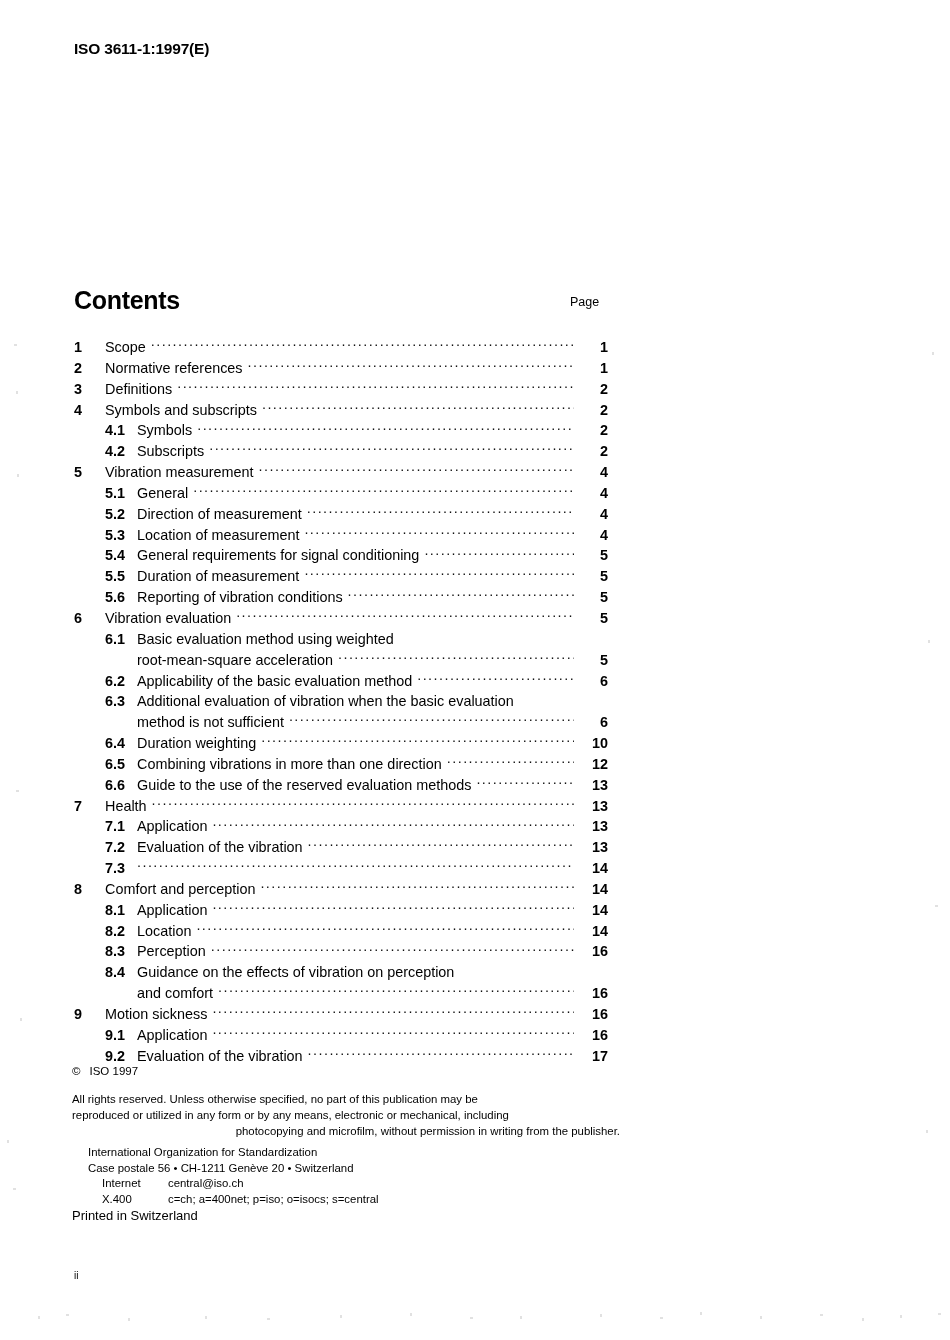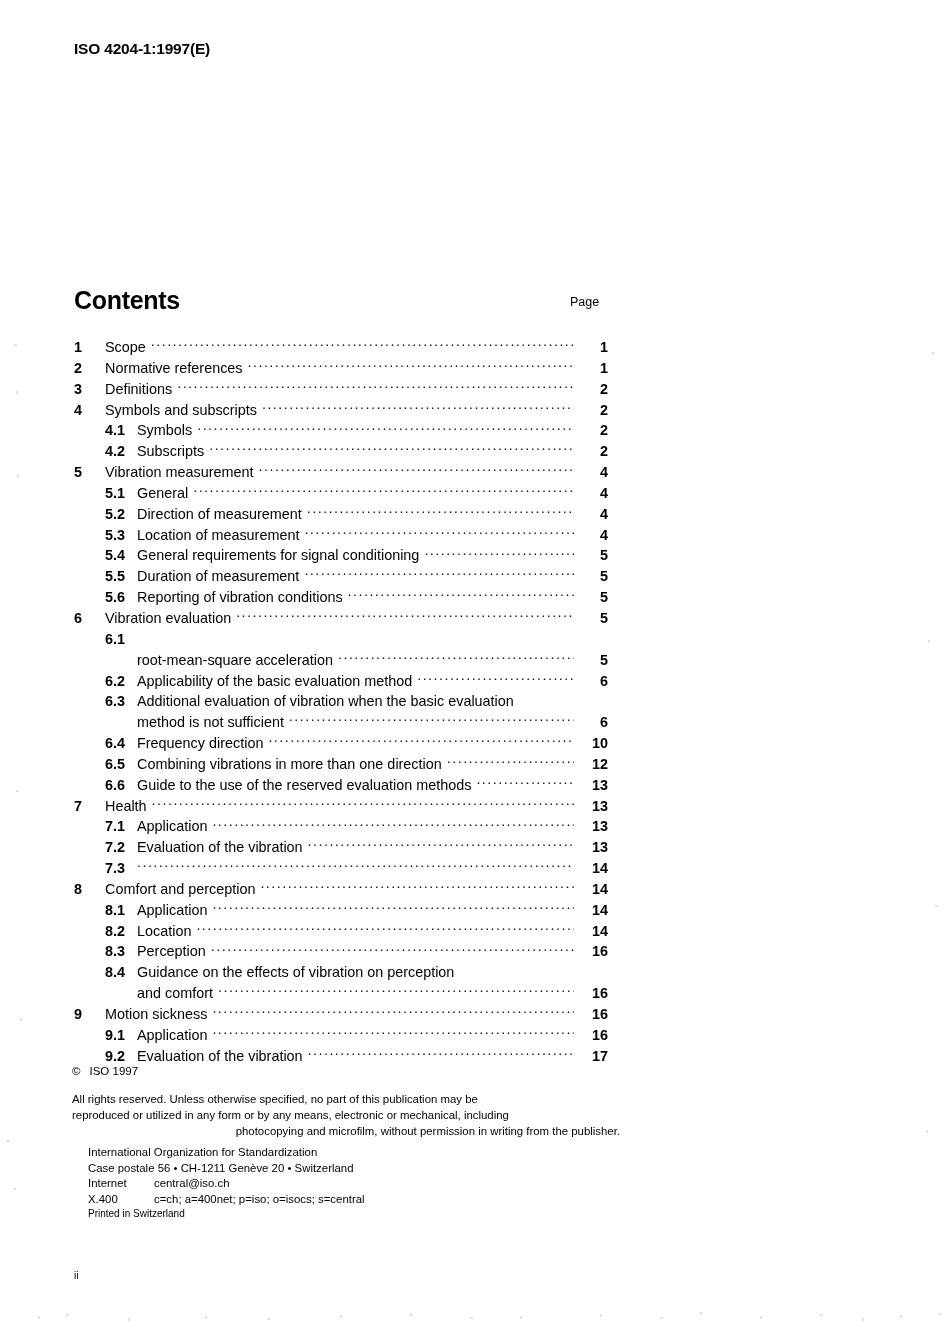--- a/index.html
+++ b/index.html
@@ -121,26 +121,26 @@
   .rights .last { text-align: right; }
 
   .address {
     position: absolute;
     left: 88px;
     top: 1145px;
     font-size: 11.4px;
     line-height: 15.6px;
   }
   .addr-row { display: flex; }
-  .addr-key { width: 66px; flex: 0 0 auto; }
+  .addr-key { width: 66px; flex: 0 0 auto; margin-left: 14px; }
   .printed {
     position: absolute;
-    left: 88px;
+    left: 72px;
     top: 1208px;
-    font-size: 10px;
+    font-size: 13px;
   }
 
   
   .folio {
     position: absolute;
     left: 74px;
     top: 1270px;
     font-size: 10px;
   }
 
@@ -152,21 +152,21 @@
     height: 3px;
     opacity: 0.55;
   }
   .speck.w { width: 3px; height: 2px; }
 </style>
 </head>
 <body>
 
 <div class="page">
 
-  <div class="doc-header">ISO 4204-1:1997(E)</div>
+  <div class="doc-header">ISO 3611-1:1997(E)</div>
 
   <div class="contents-head">Contents</div>
   <div class="page-label">Page</div>
 
   <div class="toc">
       <div class="toc-row lvl1">
         <span class="toc-num">1</span>
         <span class="toc-title">Scope</span>
         <span class="leader"></span>
         <span class="toc-page">1</span>
@@ -244,20 +244,21 @@
         <span class="toc-page">5</span>
       </div>
       <div class="toc-row lvl1">
         <span class="toc-num">6</span>
         <span class="toc-title">Vibration evaluation</span>
         <span class="leader"></span>
         <span class="toc-page">5</span>
       </div>
       <div class="toc-row lvl2 noleader">
         <span class="toc-num">6.1</span>
+        <span class="toc-title">Basic evaluation method using weighted</span>
         <span class="leader"></span>
         <span class="toc-page"></span>
       </div>
       <div class="toc-row lvl2 cont">
         <span class="toc-num"></span>
         <span class="toc-title">root-mean-square acceleration</span>
         <span class="leader"></span>
         <span class="toc-page">5</span>
       </div>
       <div class="toc-row lvl2">
@@ -273,21 +274,21 @@
         <span class="toc-page"></span>
       </div>
       <div class="toc-row lvl2 cont">
         <span class="toc-num"></span>
         <span class="toc-title">method is not sufficient</span>
         <span class="leader"></span>
         <span class="toc-page">6</span>
       </div>
       <div class="toc-row lvl2">
         <span class="toc-num">6.4</span>
-        <span class="toc-title">Frequency direction</span>
+        <span class="toc-title">Duration weighting</span>
         <span class="leader"></span>
         <span class="toc-page">10</span>
       </div>
       <div class="toc-row lvl2">
         <span class="toc-num">6.5</span>
         <span class="toc-title">Combining vibrations in more than one direction</span>
         <span class="leader"></span>
         <span class="toc-page">12</span>
       </div>
       <div class="toc-row lvl2">

